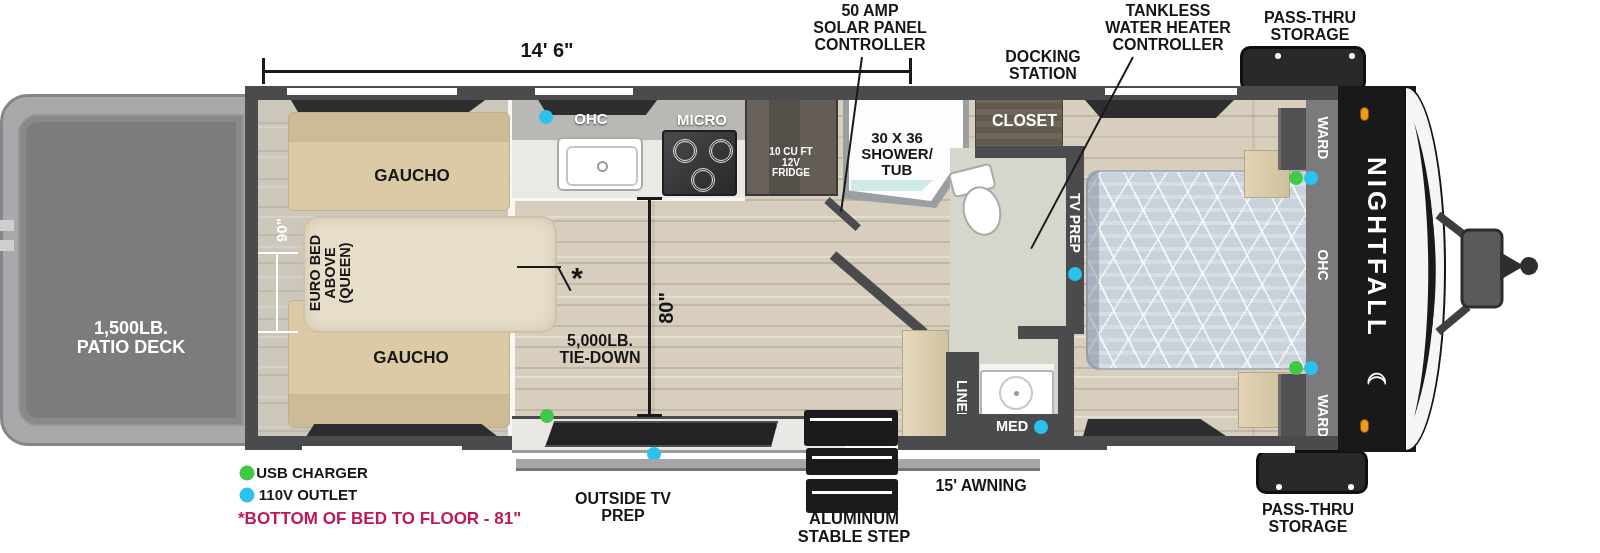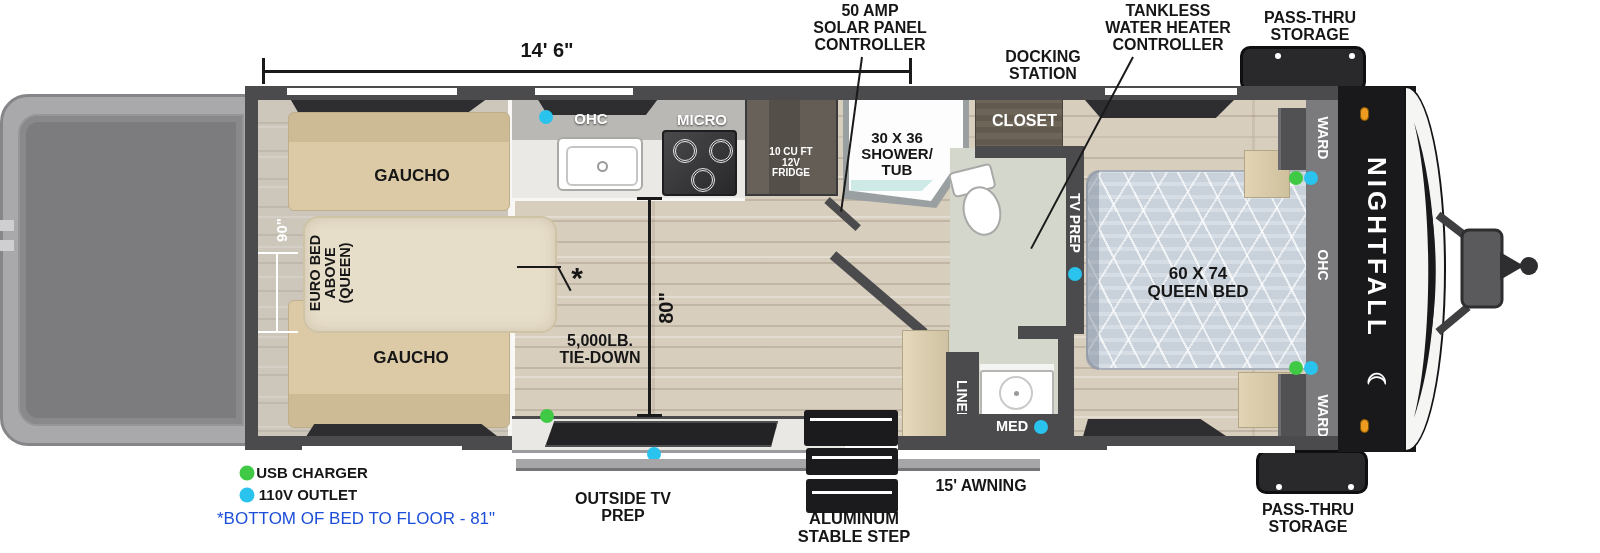--- a/index.html
+++ b/index.html
@@ -25,20 +25,22 @@
 </style>
 </head>
 <body>
 
 <div class="stage">
 
   <div class="abs" style="left:0;top:94px;width:252px;height:352px;background:#a9a9ab;border:3px solid #86868a;border-radius:28px 0 0 28px;box-sizing:border-box;"></div>
   <div class="abs" style="left:18px;top:114px;width:226px;height:312px;background:#7c7c7e;border:2px solid #96969a;border-radius:20px 0 0 20px;box-sizing:border-box;box-shadow:inset 0 0 0 6px rgba(255,255,255,.10);"></div>
   <div class="abs" style="left:0;top:220px;width:14px;height:11px;background:#cfcfd1;"></div>
   <div class="abs" style="left:0;top:240px;width:14px;height:11px;background:#cfcfd1;"></div>
+  <div class="lbl wlbl" style="left:131px;top:338px;font-size:18px;color:#fff;">1,500LB.
+PATIO DECK</div>
 
   <div class="abs" style="left:256px;top:96px;width:256px;height:348px;background:#ccc6bb;background-image:repeating-linear-gradient(180deg,rgba(255,255,255,.18) 0 2px,transparent 2px 30px),repeating-linear-gradient(180deg,transparent 0 26px,rgba(100,90,75,.12) 26px 28px);"></div>
   <div class="abs" style="left:512px;top:96px;width:794px;height:348px;background-color:#d8cebe;background-image:repeating-linear-gradient(180deg,transparent 0 19px,rgba(115,95,75,.22) 19px 21px),repeating-linear-gradient(180deg,rgba(255,255,255,.28) 0 2px,transparent 2px 40px),repeating-linear-gradient(90deg,transparent 0 140px,rgba(115,95,75,.12) 140px 143px,transparent 143px 300px);"></div>
   <div class="abs" style="left:508px;top:96px;width:7px;height:348px;background:rgba(255,255,255,.85);"></div>
 
   <div class="abs dark" style="left:288px;top:95px;width:204px;height:21px;clip-path:polygon(0 0,100% 0,86% 100%,6% 100%);"></div>
   <div class="abs tan" style="left:288px;top:112px;width:222px;height:99px;border-radius:6px;border:1px solid #bfae8c;box-sizing:border-box;"></div>
   <div class="lbl" style="left:412px;top:176px;font-size:17px;">GAUCHO</div>
   <div class="abs tan" style="left:288px;top:300px;width:222px;height:128px;border-radius:6px;border:1px solid #bfae8c;box-sizing:border-box;background:linear-gradient(0deg,#cdbb96 0 26%,#dccaa6 26% 100%);"></div>
   <div class="lbl" style="left:411px;top:358px;font-size:17px;">GAUCHO</div>
@@ -106,22 +108,20 @@
   <div class="abs" style="left:999px;top:376px;width:34px;height:34px;border:2px solid #c9c9c7;border-radius:50%;box-sizing:border-box;background:#fff;"></div>
   <div class="abs" style="left:1014px;top:391px;width:5px;height:5px;background:#9a9a98;border-radius:50%;"></div>
   <div class="wall" style="left:949px;top:414px;width:117px;height:30px;"></div>
   <div class="lbl wlbl" style="left:1012px;top:427px;font-size:14.5px;color:#fff;">MED</div>
   <div class="dot b" style="left:1041px;top:427px;"></div>
 
   <div class="abs dark" style="left:1080px;top:96px;width:158px;height:22px;clip-path:polygon(1% 0,100% 0,86% 100%,13% 100%);"></div>
   <div class="abs dark" style="left:1082px;top:419px;width:150px;height:21px;clip-path:polygon(4% 0,79% 0,100% 100%,0 100%);"></div>
   <div class="abs" style="left:1086px;top:170px;width:226px;height:200px;border:2px solid #a9b0ba;border-radius:16px 6px 6px 16px;box-sizing:border-box;background-color:#c9d2db;background-image:repeating-linear-gradient(63deg,rgba(255,255,255,.7) 0 2px,transparent 2px 24px),repeating-linear-gradient(-58deg,rgba(255,255,255,.6) 0 2px,transparent 2px 28px),repeating-linear-gradient(0deg,rgba(255,255,255,.25) 0 4px,transparent 4px 13px);"></div>
   <div class="abs" style="left:1086px;top:170px;width:13px;height:200px;background:rgba(125,135,150,.45);border-radius:16px 0 0 16px;"></div>
-  <div class="lbl" style="left:1198px;top:283px;font-size:17px;">60 X 74
-QUEEN BED</div>
   <div class="vlbl" style="left:1075px;top:223px;font-size:14px;color:#fff;">TV PREP</div>
   <div class="dot b" style="left:1075px;top:274px;"></div>
   <div class="abs" style="left:1244px;top:150px;width:46px;height:48px;background:linear-gradient(90deg,#e2d4b4,#cfc09d);border:1px solid #b2a687;box-sizing:border-box;"></div>
   <div class="abs" style="left:1238px;top:372px;width:52px;height:56px;background:linear-gradient(90deg,#e2d4b4,#cfc09d);border:1px solid #b2a687;box-sizing:border-box;"></div>
   <div class="abs" style="left:1278px;top:108px;width:34px;height:62px;background:#515154;border-left:3px solid #6d6d71;box-sizing:border-box;"></div>
   <div class="abs" style="left:1278px;top:374px;width:34px;height:72px;background:#515154;border-left:3px solid #6d6d71;box-sizing:border-box;"></div>
 
   <div class="abs" style="left:1306px;top:100px;width:34px;height:344px;background:#7b7b7e;"></div>
   <div class="vlbl" style="left:1323px;top:138px;font-size:14px;color:#fff;">WARD</div>
   <div class="vlbl" style="left:1323px;top:265px;font-size:14px;color:#fff;">OHC</div>
@@ -208,15 +208,15 @@
   <div class="lbl" style="left:981px;top:486px;font-size:16px;">15' AWNING</div>
   <div class="lbl" style="left:623px;top:507px;font-size:16px;">OUTSIDE TV
 PREP</div>
   <div class="lbl" style="left:854px;top:528px;font-size:16.5px;">ALUMINUM
 STABLE STEP</div>
 
   <div class="dot g" style="left:247px;top:473px;width:15px;height:15px;"></div>
   <div class="abs lbl" style="left:312px;top:473px;font-size:15px;">USB CHARGER</div>
   <div class="dot b" style="left:247px;top:495px;width:15px;height:15px;"></div>
   <div class="abs lbl" style="left:308px;top:495px;font-size:15px;">110V OUTLET</div>
-  <div class="abs" style="left:217px;top:509px;font-size:17px;font-weight:normal;color:#1d4ed8;white-space:pre;">*BOTTOM OF BED TO FLOOR - 81"</div>
+  <div class="abs" style="left:238px;top:509px;font-size:17px;font-weight:bold;color:#be185d;white-space:pre;">*BOTTOM OF BED TO FLOOR - 81"</div>
 
 </div>
 
 </body></html>

